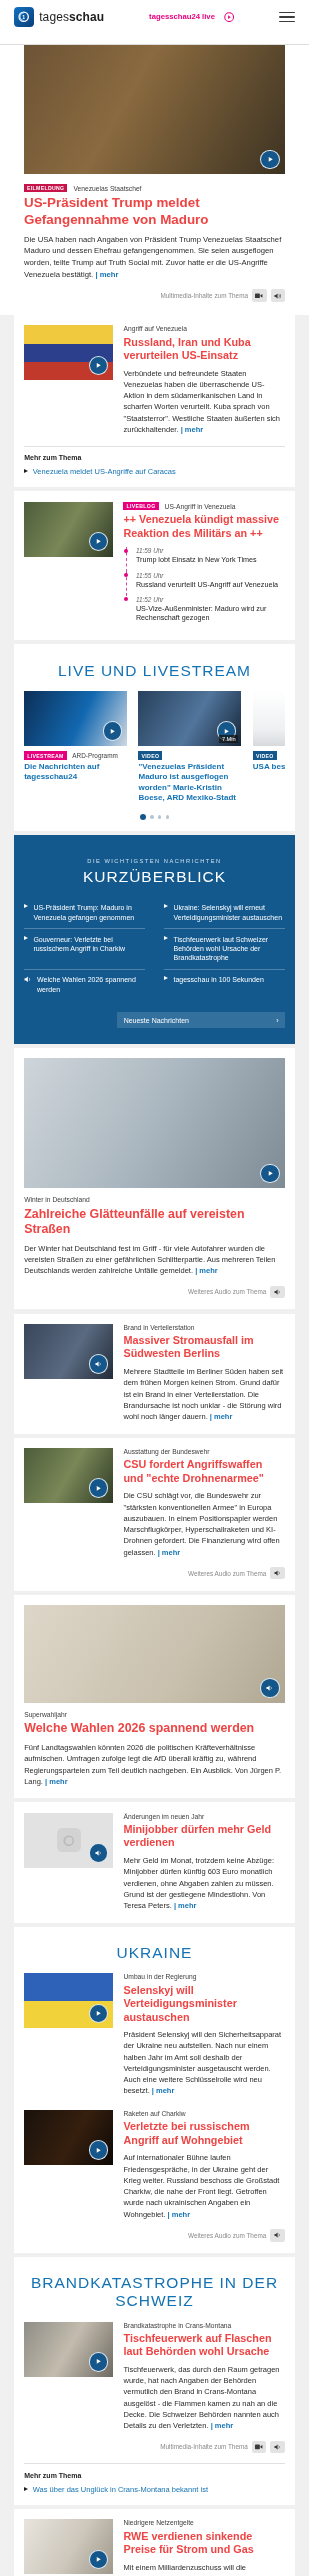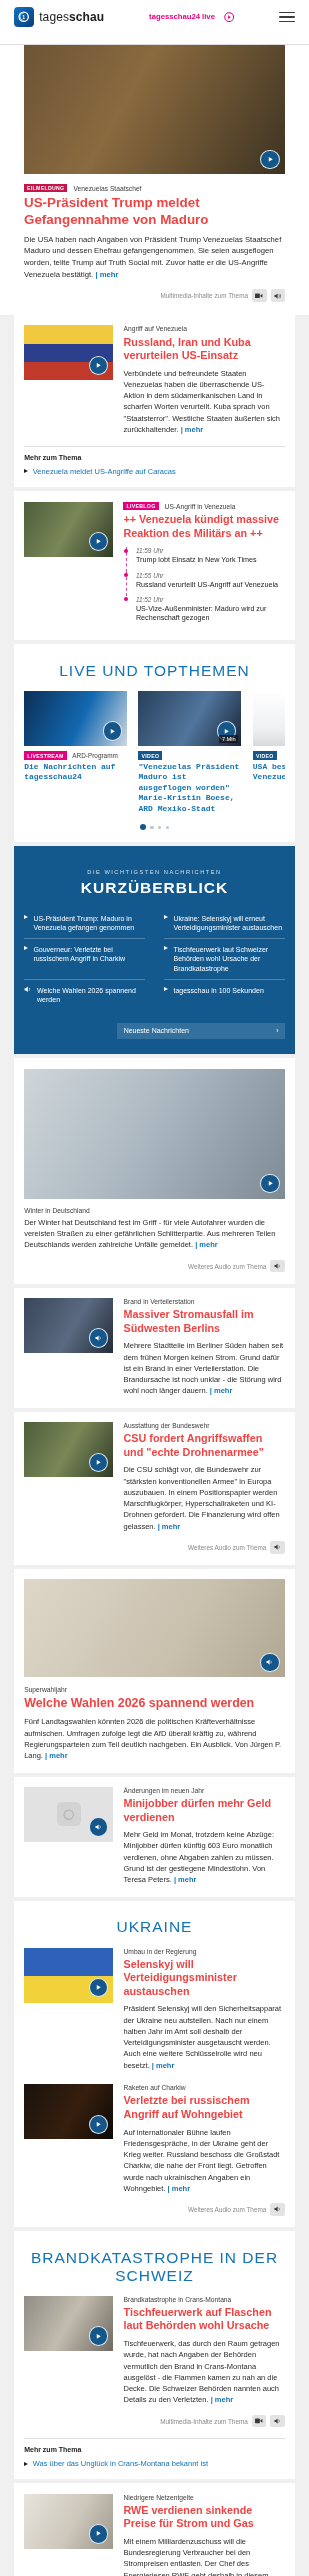--- a/index.html
+++ b/index.html
@@ -19,21 +19,21 @@
   .nav-item{font-size:5.7px;color:#222;padding:1.5px 2.6px;white-space:nowrap;cursor:pointer;}
   
   .box{background:#fff;margin:0 14.4px 4.1px;padding:10.3px 9.8px 11.3px;}
   .box.blue{background:#13598e;color:#fff;padding:15.5px 9.8px 15.5px;}
   .fullwhite{background:#fff;padding:0 24px 13.4px;}
   
   .sec-head{text-align:center;margin:7.2px 0 11.3px;}
   .kicker{font-size:5.7px;letter-spacing:1.5px;color:#666;text-transform:uppercase;margin-bottom:4.1px;}
   .blue .kicker{color:#cfe0ec;}
   .sec-title{font-size:15.5px;letter-spacing:1px;color:#1473b4;font-weight:normal;margin:0;}
-  .blue .sec-title{color:#fff;font-weight:bold;}
+  .blue .sec-title{color:#fff;}
   
   .img{position:relative;background:#9aa7b0;}
   .img-big{width:100%;}
   .thumb{width:89px;min-width:89px;height:55px;}
   .ph-trump{background:linear-gradient(120deg,#6d5436,#8a6a3f 40%,#3d3322);}
   .ph-camo{background:linear-gradient(120deg,#4c5d3a,#7a8757 50%,#2f3b26);}
   .ph-flag{background:linear-gradient(180deg,#f0c93e 34%,#2b3f8c 34% 67%,#c0392b 67%);}
   .ph-snow{background:linear-gradient(120deg,#cfd6da,#aab6bf 50%,#7e8a94);}
   .ph-city{background:linear-gradient(120deg,#39465a,#5a6a80 55%,#232c3a);}
   .ph-room{background:linear-gradient(120deg,#ded7c9,#c9c0ae 60%,#b0a793);}
@@ -75,21 +75,21 @@
   .tl li{position:relative;padding:0 0 7.2px 9.3px;border-left:0.5px dashed #d74a9f;margin-left:2.1px;}
   .tl li:last-child{border-left:0.5px dashed transparent;}
   .tl li::before{content:"";position:absolute;left:-2.3px;top:1.5px;width:4.1px;height:4.1px;border-radius:50%;background:#e6007d;}
   .tl .t{font-size:6.4px;font-style:italic;color:#666;}
   .tl .x{font-size:7.2px;color:#222;margin-top:1px;cursor:pointer;}
   
   .car{display:flex;gap:11.3px;overflow:hidden;}
   .car-card{width:103px;min-width:103px;cursor:pointer;}
   .car-img{height:55px;}
   .car-meta{margin-top:5.2px;font-size:6.4px;color:#3c3c3c;}
-  .car-title{font-size:8px;font-weight:bold;color:#1473b4;margin-top:2.1px;line-height:1.3;font-family:Liberation Mono, monospace;}
+  .car-title{font-size:8px;font-weight:bold;color:#1473b4;margin-top:2.1px;line-height:1.3;}
   .dots{display:flex;gap:4.1px;justify-content:center;align-items:center;margin-top:10.3px;}
   .dot{width:3.6px;height:3.6px;border-radius:50%;background:#b9c6d1;}
   .dot.on{width:6.2px;height:6.2px;background:#15578b;}
   
   .kl-grid{display:grid;grid-template-columns:1fr 1fr;column-gap:19.6px;margin-top:3.1px;}
   .kl-item{display:flex;gap:5.2px;align-items:flex-start;padding:5.7px 0;border-bottom:0.5px solid rgba(255,255,255,.25);font-size:7px;line-height:1.35;color:#fff;cursor:pointer;}
   .kl-item:nth-last-child(-n+2){border-bottom:none;}
   .wtri{width:0;height:0;border-left:4.1px solid #fff;border-top:2.6px solid transparent;border-bottom:2.6px solid transparent;margin-top:1px;}
   .blue-btn{display:flex;justify-content:space-between;align-items:center;background:rgba(255,255,255,.14);color:#fff;font-size:7px;min-width:129px;max-width:155px;margin-left:auto;margin-top:12.4px;padding:4.6px 6.2px;cursor:pointer;}
 </style>
@@ -223,21 +223,21 @@
               <div class="t">11:52 Uhr</div>
               <div class="x">US-Vize-Außenminister: Maduro wird zur Rechenschaft gezogen</div>
             </li>
           </ul>
       </div>
     </article>
   </section>
 
   <section class="box">
     <div class="sec-head">
-        <h2 class="sec-title">LIVE UND TOPTHEMEN</h2>
+        <h2 class="sec-title">LIVE UND LIVESTREAM</h2>
       </div>
     <div class="car">
 
     <div class="car-card">
           <div class="img car-img ph-t24">
             <span class="ov">
               <svg width="6.7" height="6.7" viewBox="0 0 10 10">
                 <path d="M2.6 1.4l6 3.6-6 3.6z" fill="#fff"></path>
               </svg>
             </span>
@@ -334,20 +334,21 @@
   <section class="box">
     <div class="img img-big ph-snow" style="height:130px;" title="Umgestürzter Lkw mit Styroporladung unter einer Brücke">
       <span class="ov">
           <svg width="6.7" height="6.7" viewBox="0 0 10 10">
             <path d="M2.6 1.4l6 3.6-6 3.6z" fill="#fff"></path>
           </svg>
         </span>
     </div>
     <div style="padding-top:8.2px;">
       <div class="topline">Winter in Deutschland</div>
+      <h2 class="hl" style="font-size:12.4px;">Zahlreiche Glätteunfälle auf vereisten Straßen</h2>
       <p class="teaser"><span>Der Winter hat Deutschland fest im Griff - für viele Autofahrer wurden die vereisten Straßen zu einer gefährlichen Schlitterpartie. Aus mehreren Teilen Deutschlands werden zahlreiche Unfälle gemeldet.</span> <a class="mehr">| mehr</a></p>
       <div class="note-row">
         <span>Weiteres Audio zum Thema</span>
         <span class="chip">
             <svg width="7.2" height="6.2" viewBox="0 0 14 12">
               <path d="M1 4h2.6L7 1v10L3.6 8H1z" fill="#3a3a3a"></path>
               <path d="M9 3.2c1.8 1.4 1.8 4.2 0 5.6" stroke="#3a3a3a" stroke-width="1.2" fill="none"></path>
             </svg>
           </span>
       </div>

